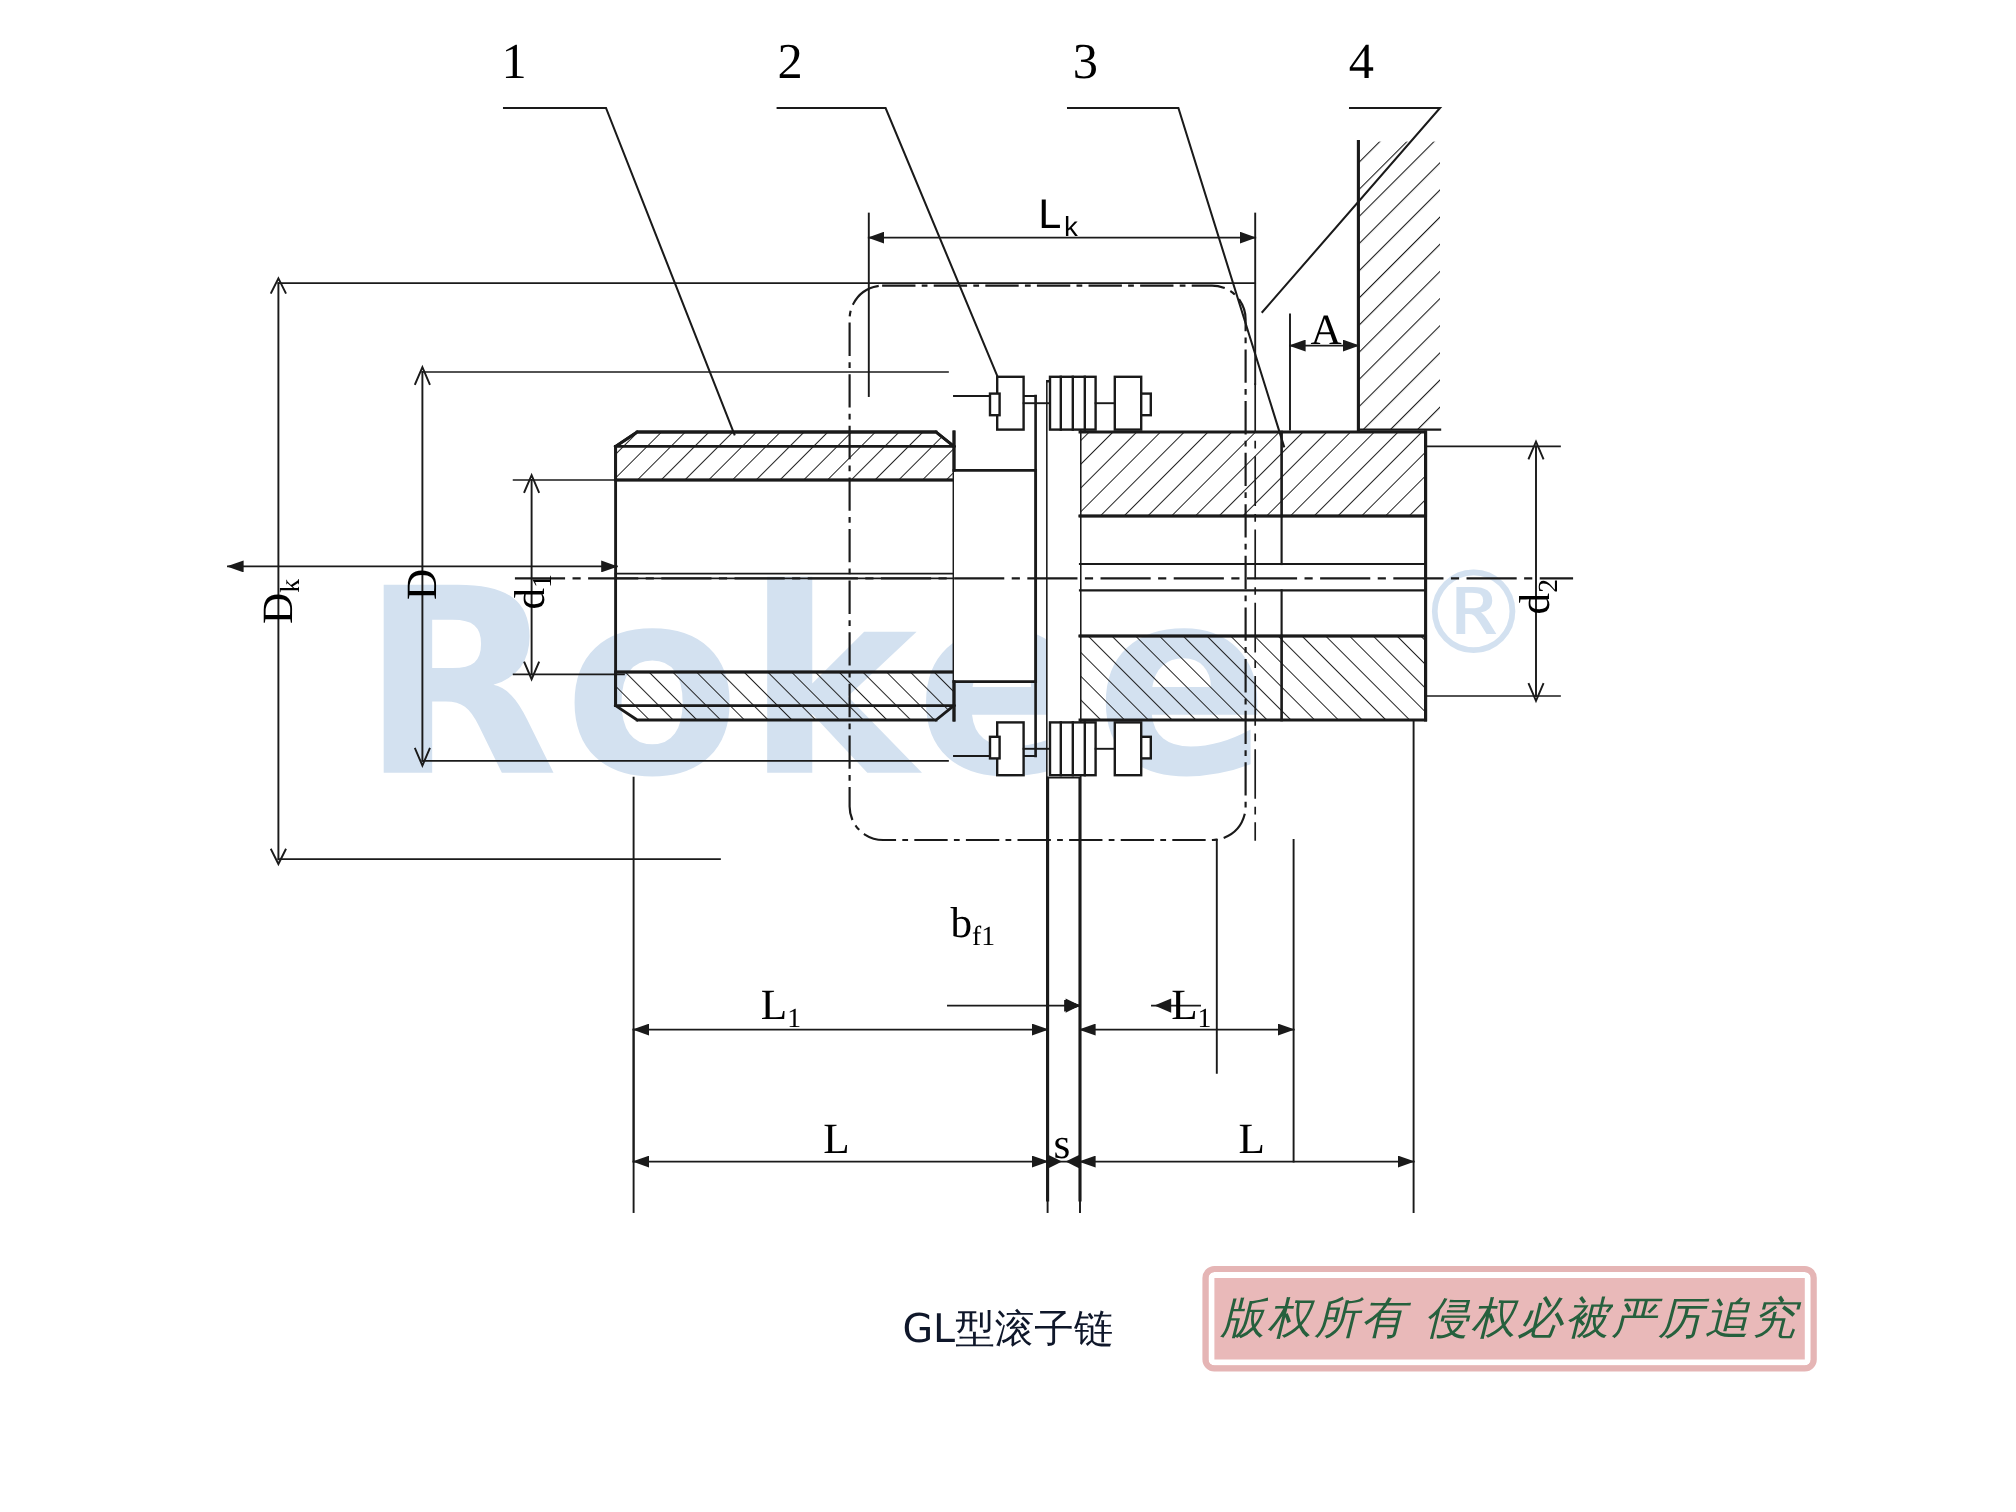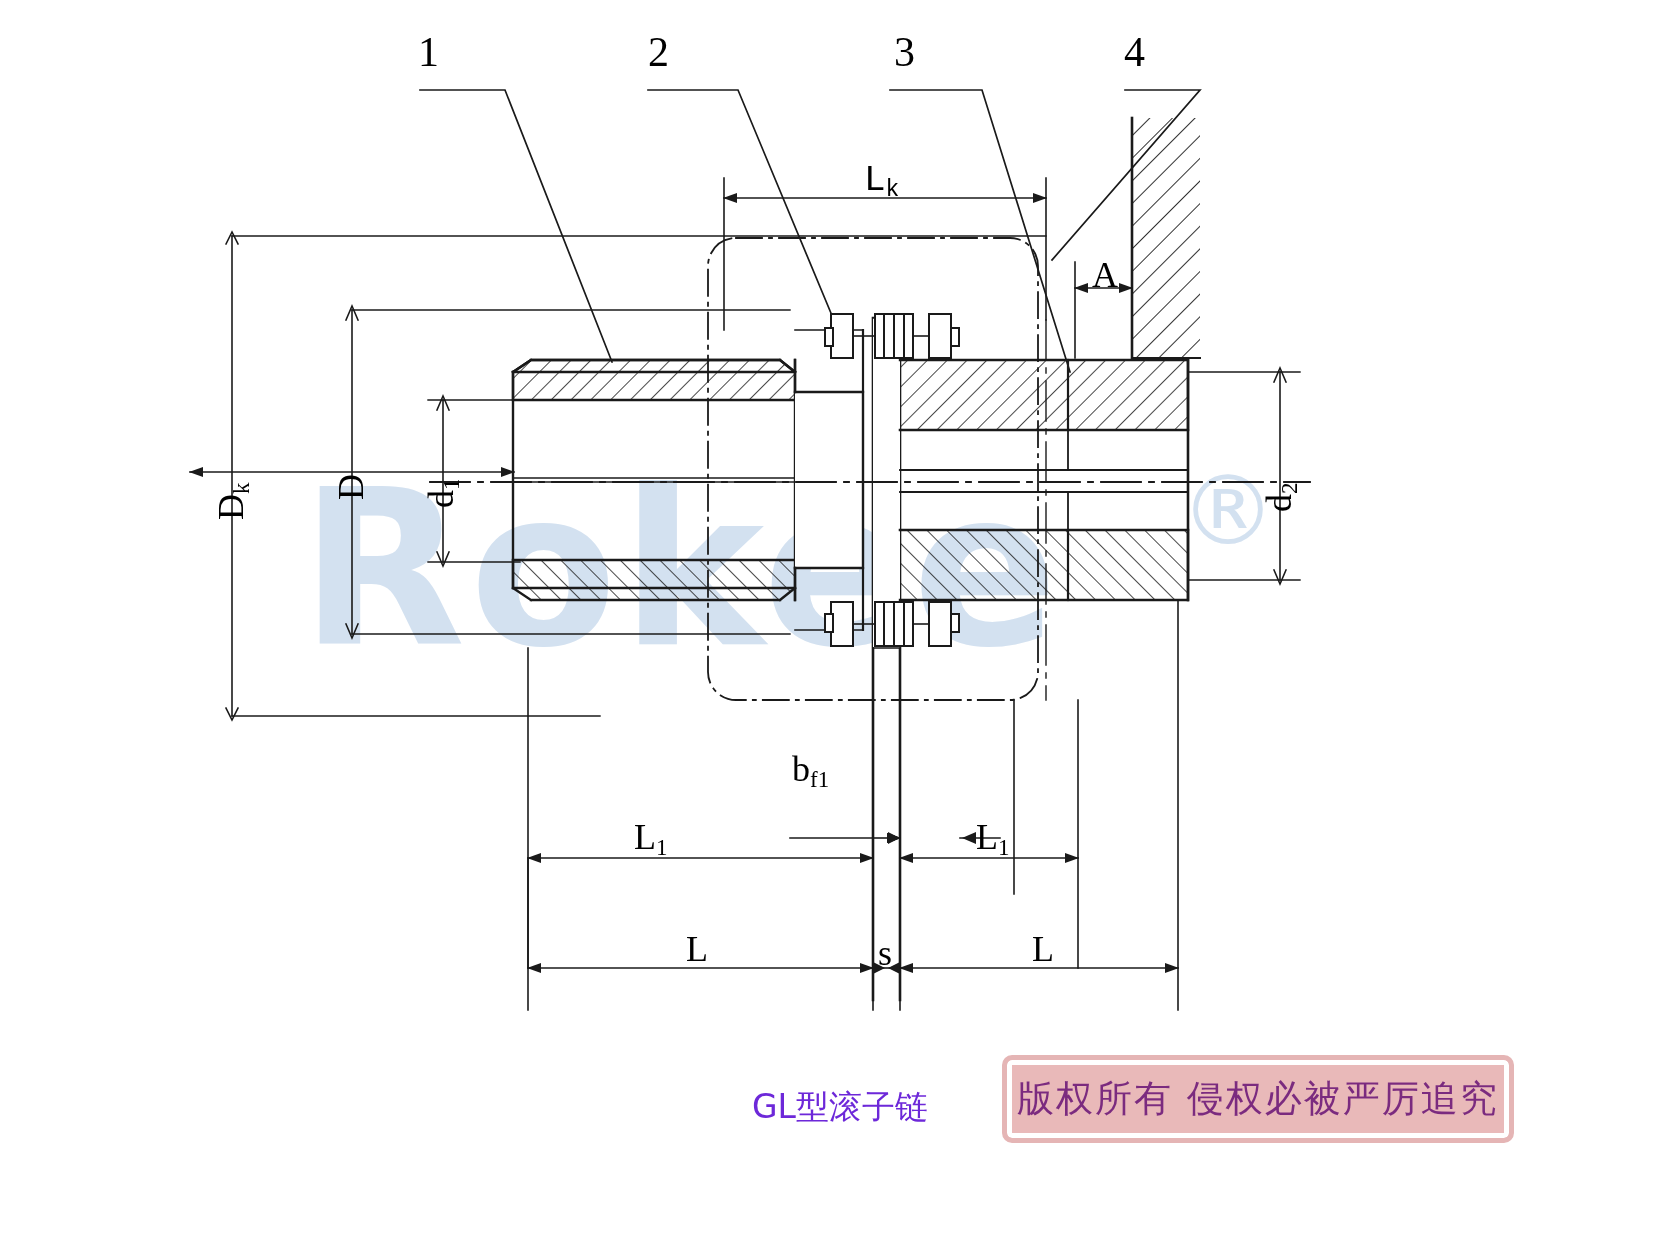--- a/index.html
+++ b/index.html
@@ -46,40 +46,40 @@
   }
   .num{font-size:42px;}
   .dim{font-size:36px;}
   .dim .sub{font-size:23px;vertical-align:-0.28em;}
   .rot{transform:rotate(-90deg);transform-origin:left top;}
 
   
   .caption{
     position:absolute;left:0;width:1680px;text-align:center;
     font-family:"DejaVu Sans", sans-serif;
-    font-size:33px;color:#6d28d9;white-space:nowrap;
+    font-size:33px;color:#0f172a;white-space:nowrap;
   }
   #caption-line1{top:1085px;}
   #caption-line2{top:1140px;}
 
   
   .stamp{
     position:absolute;left:1002px;top:1055px;
     width:512px;height:88px;
     box-sizing:border-box;
     border:5px solid #e3afaf;
     border-radius:10px;
     background:#e8b4b4;
     display:flex;align-items:center;justify-content:center;
     box-shadow:inset 0 0 0 5px #ffffff;
     opacity:.92;
   }
   .stamp-text{
     font-family:"DejaVu Sans", sans-serif;
-    font-size:37px;color:#701a75;letter-spacing:2px;white-space:nowrap;
+    font-size:37px;color:#14532d;letter-spacing:2px;white-space:nowrap;font-style:italic;
   }
 </style>
 </head>
 <body>
 
 <div id="stage">
 
   <div class="watermark">Rokee</div>
   <div class="wm-reg">®</div>
 

